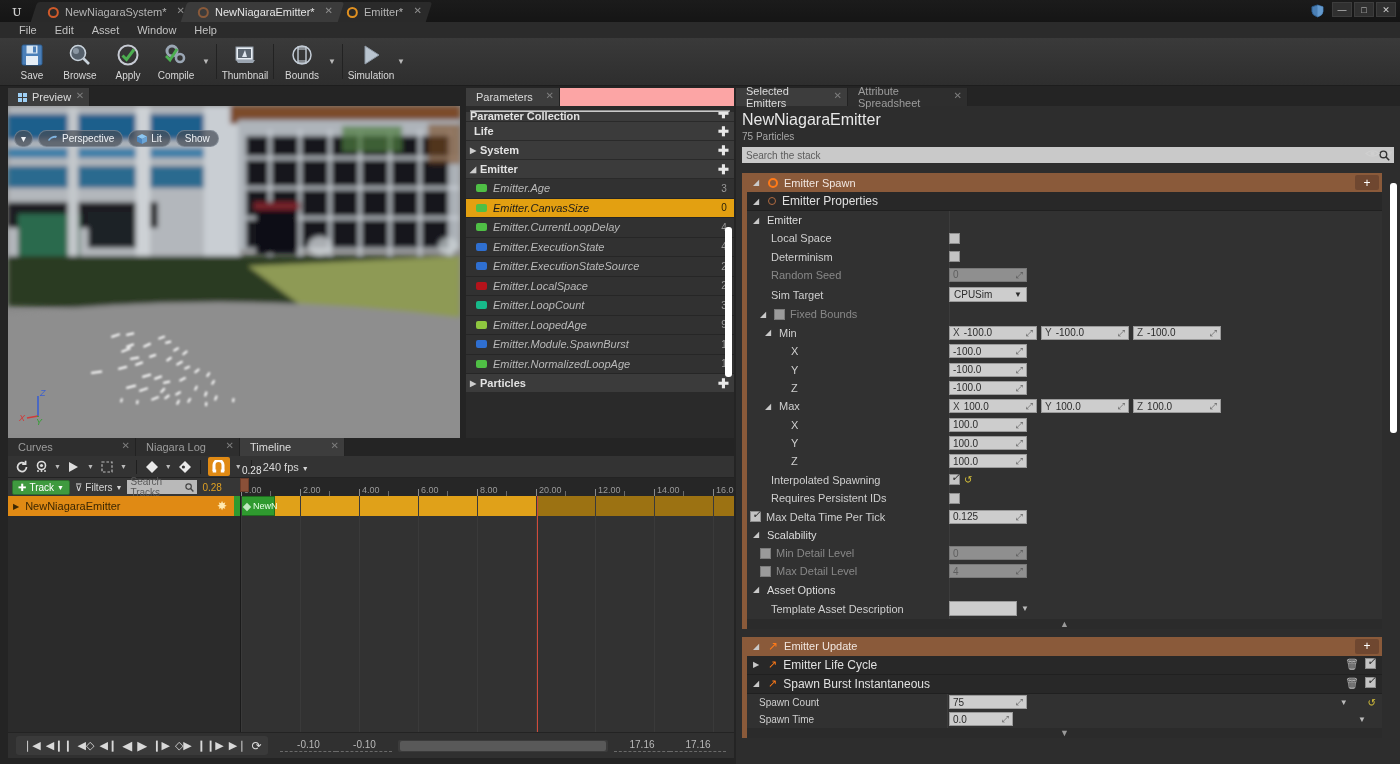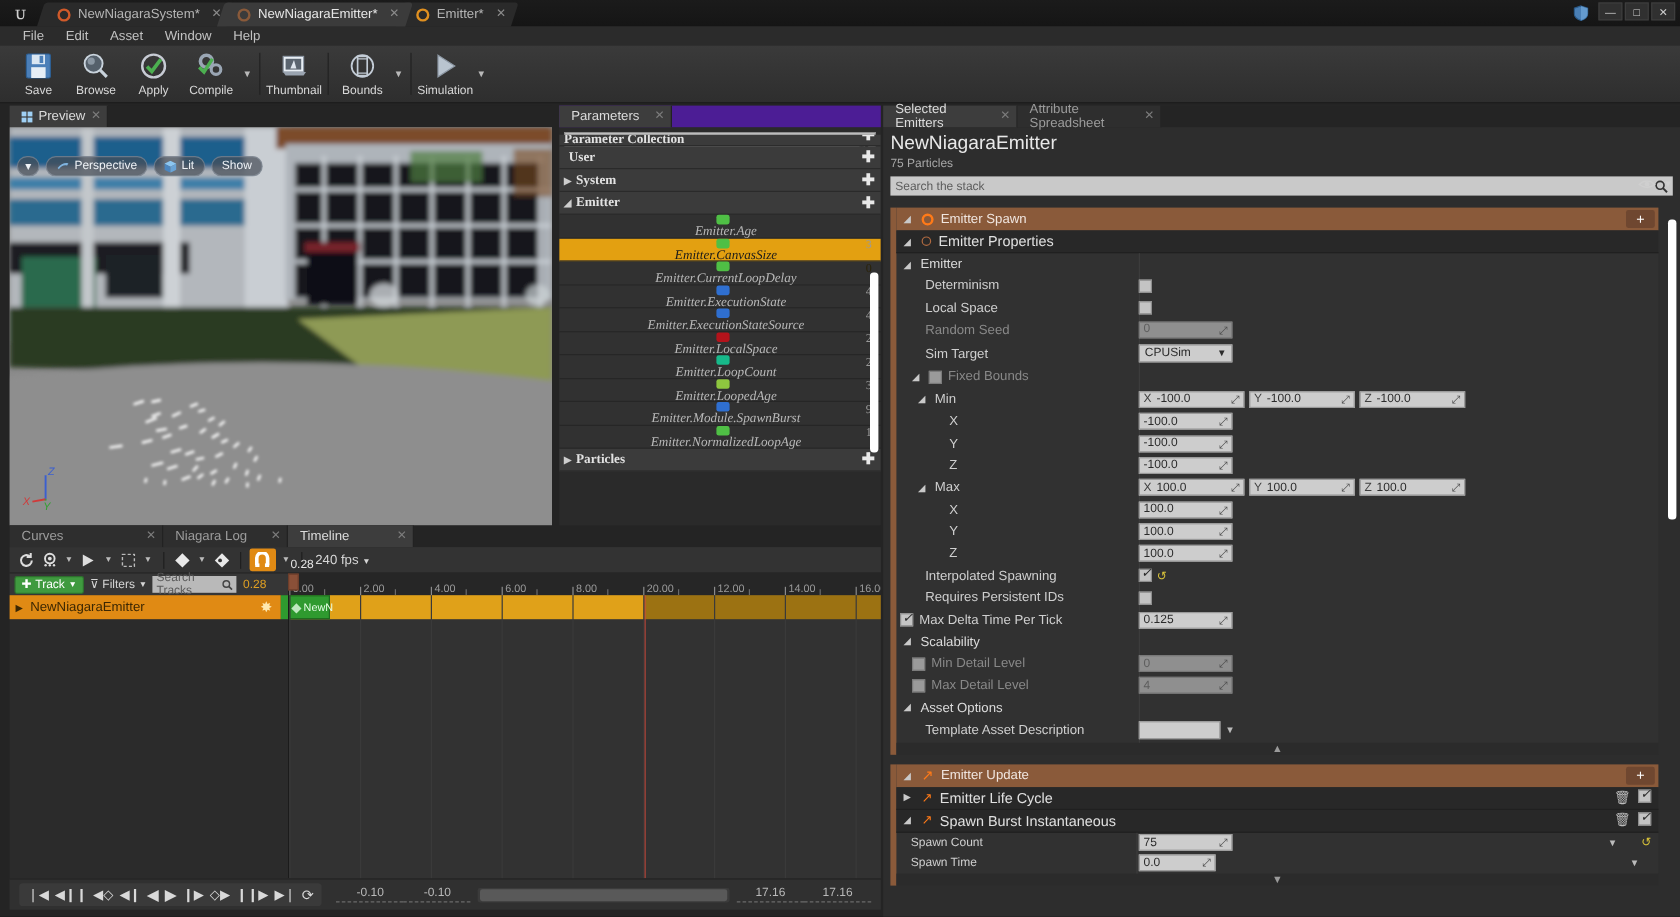--- a/index.html
+++ b/index.html
@@ -65,27 +65,27 @@
           display:flex; align-items:center; gap:4px; }
   .vbtn.round { width:19px; padding:0; justify-content:center; }
   .axisgiz { position:absolute; left:10px; bottom:12px; width:42px; height:42px; z-index:5; }
 
   
   .params { position:absolute; left:466px; top:88px; width:268px; height:350px; background:#2a2a2a; }
   .p-search { margin:4px 4px 2px 4px; height:17px; background:#c9c9c9; border:1px solid #8d8d8d;
               display:flex; align-items:center; padding:0 4px; }
   .p-search input { flex:1; border:0; background:transparent; outline:none; font-size:11px; color:#4a4a4a;
                     font-family:"Liberation Sans", sans-serif; }
-  .plist { position:absolute; left:0; top:24px; right:0; bottom:0; overflow:hidden;font-family:Liberation Serif, serif; }
+  .plist { position:absolute; left:0; top:24px; right:0; bottom:0; overflow:hidden; }
   .pgroup { height:19px; background:#3b3b3b; border-bottom:1px solid #2a2a2a;
             display:flex; align-items:center; padding-left:4px; font-weight:bold; color:#e2e2e2; font-size:11px; }
   .pgroup .plus { margin-left:auto; margin-right:5px; font-size:13px; color:#e8e8e8; font-weight:bold; }
   .pgroup .tri { width:10px; font-size:8px; color:#cdcdcd; }
   .prow { height:19.5px; display:flex; align-items:center; padding-left:10px; font-size:11px;
-          font-style:italic; color:#b9b9b9; border-bottom:1px solid #262626; background:#313131;flex-direction:column; }
+          font-style:italic; color:#b9b9b9; border-bottom:1px solid #262626; background:#313131; }
   .prow.sel { background:#e3a011; color:#1a1a1a; }
   .prow .swatch { width:11px; height:8px; border-radius:2px; margin-right:6px; flex:none; }
   .prow .cnt { margin-left:auto; width:20px; text-align:center; font-style:normal; color:#9a9a9a; font-size:10px; }
   .prow.sel .cnt { color:#2a2208; }
   .pscroll { position:absolute; right:2px; top:40px; width:7px; bottom:20px; }
   .pscroll i { position:absolute; left:0; top:34%; width:7px; height:52%; background:#fff; border-radius:3px; display:block; }
 
   
   .tl { position:absolute; left:8px; top:438px; width:726px; height:320px; background:#2b2b2b; }
   .tl-toolbar { position:absolute; left:0; top:18px; right:0; height:22px; background:#333; display:flex;
@@ -435,41 +435,41 @@
         <text x="22" y="12" fill="#3a5fd0" font-size="9" font-family="Liberation Sans, sans-serif" font-style="italic">Z</text>
         <line x1="20" y1="32" x2="9" y2="34" stroke="#d03a3a" stroke-width="1.6"></line>
         <text x="1" y="37" fill="#d03a3a" font-size="9" font-family="Liberation Sans, sans-serif" font-style="italic">X</text>
         <line x1="20" y1="32" x2="20" y2="33" stroke="#2fa02f" stroke-width="1.6"></line>
         <text x="18" y="41" fill="#2fa02f" font-size="9" font-family="Liberation Sans, sans-serif" font-style="italic">Y</text>
       </svg>
     </div>
   </div>
 
   <div class="params">
-    <div class="panel-tabs" style="background:#4c1d95">
+    <div class="panel-tabs" style="background:#fca5a5">
       <div class="ptab active" style="padding-right:26px">
         <span>Parameters</span>
         <span class="x">✕</span>
       </div>
     </div>
     <div class="p-search">
       <input placeholder="Search" style="">
       <svg width="12" height="12" viewBox="0 0 12 12">
         <circle cx="5" cy="5" r="3.6" fill="none" stroke="#2c2c2c" stroke-width="1.5"></circle>
         <line x1="7.6" y1="7.6" x2="11" y2="11" stroke="#2c2c2c" stroke-width="1.8"></line>
       </svg>
     </div>
 
     <div class="plist">
       <div class="pgroup" style="height:10px;overflow:hidden;align-items:flex-end">
         <span style="font-size:11px;line-height:9px">Parameter Collection</span>
         <span class="plus">✚</span>
       </div>
       <div class="pgroup">
-        <span style="padding-left:4px">User</span>
+        <span style="padding-left:4px">Life</span>
         <span class="plus">✚</span>
       </div>
       <div class="pgroup">
         <span class="tri">▶</span>
         <span>System</span>
         <span class="plus">✚</span>
       </div>
       <div class="pgroup">
         <span class="tri">◢</span>
         <span>Emitter</span>
@@ -761,29 +761,29 @@
         <div style="position:relative">
           <div class="divider-v"></div>
 
           <div class="cat">
             <span class="tri-d">◢</span>
             <span>Emitter</span>
           </div>
 
           <div class="prop">
             <div class="pname">
+                <span>Local Space</span>
+              </div>
+            <div class="pval">
+                <i class="cbox"></i>
+              </div>
+          </div>
+          <div class="prop">
+            <div class="pname">
                 <span>Determinism</span>
-              </div>
-            <div class="pval">
-                <i class="cbox"></i>
-              </div>
-          </div>
-          <div class="prop">
-            <div class="pname">
-                <span>Local Space</span>
               </div>
             <div class="pval">
                 <i class="cbox"></i>
               </div>
           </div>
           <div class="prop dim">
             <div class="pname">
                 <span>Random Seed</span>
               </div>
             <div class="pval">

